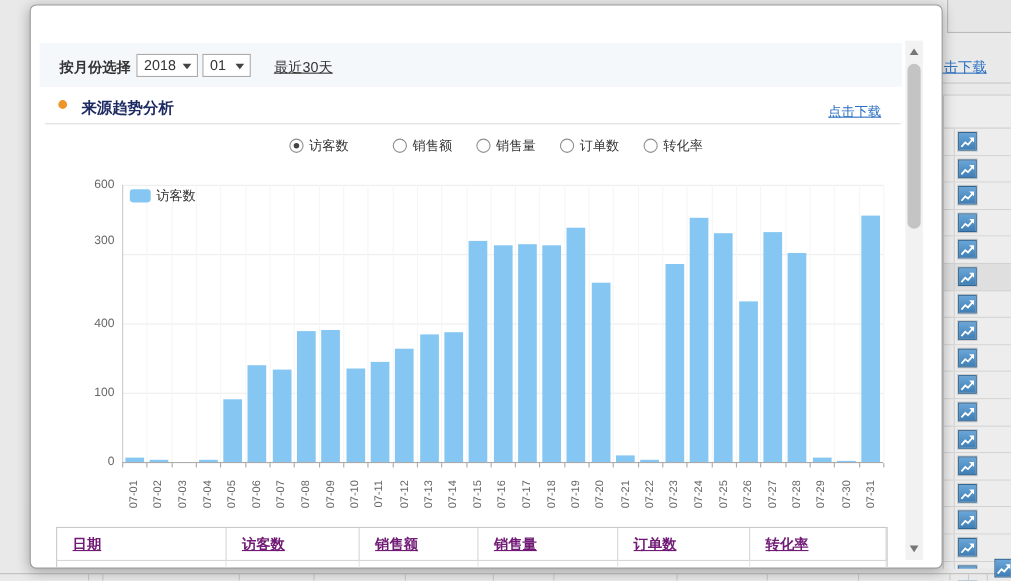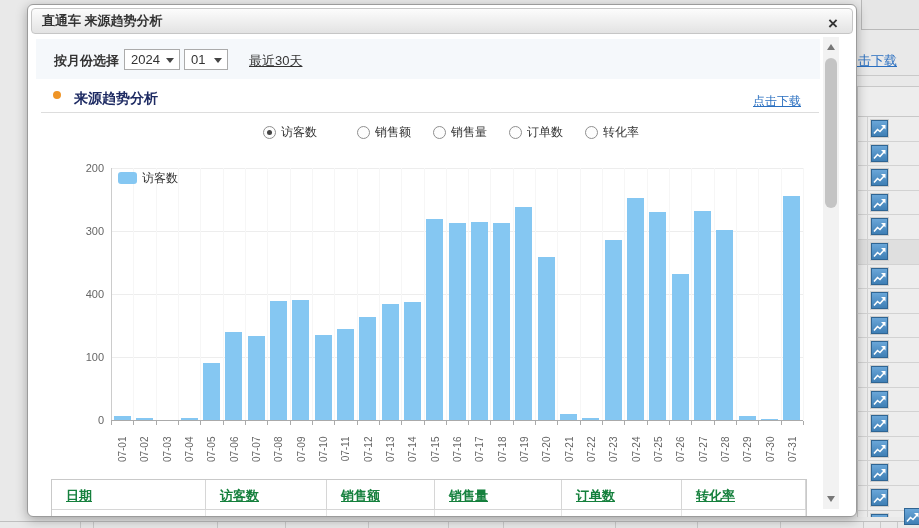--- a/index.html
+++ b/index.html
@@ -65,21 +65,21 @@
   .xaxis { position:absolute; left:83px; top:415px; width:692px; border-top:1px solid #aaa; }
   .tick { position:absolute; top:416px; height:4px; border-left:1px solid #aaa; }
   .bar { position:absolute; width:17px; }
   .xlab { position:absolute; width:34px; height:11px; font-size:10px; color:#666; text-align:right;
     line-height:11px; transform:rotate(-90deg); white-space:nowrap; }
 
   
   .data-table { position:absolute; left:23px; top:474px; width:756px; height:45px; border:1px solid #c9c9c9; display:flex; flex-wrap:wrap; }
   .dt-cell { height:30px; border-right:1px solid #d6d6d6; border-bottom:1px solid #d6d6d6; line-height:30px; padding-left:14px; }
   .dt-cell:last-child { border-right:none; }
-  .dt-cell a { font-size:13px; font-weight:bold; color:#15803d; text-decoration:underline; }
+  .dt-cell a { font-size:13px; font-weight:bold; color:#701a75; text-decoration:underline; }
   .dt-sub { height:14px; border-right:1px solid #e4e4e4; }
 
   
   .scrollbar { position:absolute; left:795px; top:32px; width:16px; height:472px; background:#f2f2f2; }
   .sb-up,.sb-down { position:absolute; left:0; width:16px; height:16px; display:flex; align-items:center; justify-content:center; }
   .sb-up { top:2px; } .sb-down { bottom:2px; }
   .tri-up { width:0; height:0; border-left:4px solid transparent; border-right:4px solid transparent; border-bottom:6px solid #777; }
   .tri-down { width:0; height:0; border-left:4px solid transparent; border-right:4px solid transparent; border-top:6px solid #777; }
   .sb-thumb { position:absolute; left:2px; top:21px; width:12px; height:150px; background:#c4c4c4; border-radius:6px; }
 </style>
@@ -264,29 +264,25 @@
     <div class="cellline" style="left: 897px;"></div>
   </div>
 <div class="bg-corner-icon">
     <svg width="15" height="15" viewBox="0 0 15 15" style="position:absolute;left:0;top:1px">
       <polyline points="2,11.5 5.5,7.5 8,9.5 12.5,4.5" fill="none" stroke="#fff" stroke-width="1.6"></polyline>
       <polygon points="9,3 13.5,3 13.5,7.5" fill="#fff"></polygon>
     </svg>
   </div>
 
 <div class="dialog">
-  <div class="titlebar">
-    <span>直通车 来源趋势分析</span>
-    <span class="close-btn">×</span>
-  </div>
 
   <div class="month-row">
     <span class="month-label">按月份选择：</span>
     <div class="sel sel-year">
-      <span>2024</span>
+      <span>2018</span>
       <span class="arr"></span>
     </div>
     <div class="sel sel-month">
       <span>01</span>
       <span class="arr"></span>
     </div>
     <a class="recent-link">最近30天</a>
   </div>
 
   <span class="section-bullet"></span>
@@ -317,23 +313,23 @@
       </div>
     </div>
 
   <div id="chart">
       <div class="ylab" style="top: 409px;">0</div>
       <div class="hgrid" style="top: 352px;"></div>
       <div class="ylab" style="top: 346px;">100</div>
       <div class="hgrid" style="top: 289px;"></div>
       <div class="ylab" style="top: 283px;">400</div>
       <div class="hgrid" style="top: 226px;"></div>
-      <div class="ylab" style="top: 220px;">300</div>
+      <div class="ylab" style="top: 208px;">300</div>
       <div class="hgrid" style="top: 163px;"></div>
-      <div class="ylab" style="top: 157px;">200</div>
+      <div class="ylab" style="top: 157px;">600</div>
       <div class="vgrid" style="left: 83px;"></div>
       <div class="tick" style="left: 83px;"></div>
       <div class="vgrid" style="left: 105.323px;"></div>
       <div class="tick" style="left: 105.323px;"></div>
       <div class="vgrid" style="left: 127.645px;"></div>
       <div class="tick" style="left: 127.645px;"></div>
       <div class="vgrid" style="left: 149.968px;"></div>
       <div class="tick" style="left: 149.968px;"></div>
       <div class="vgrid" style="left: 172.29px;"></div>
       <div class="tick" style="left: 172.29px;"></div>

